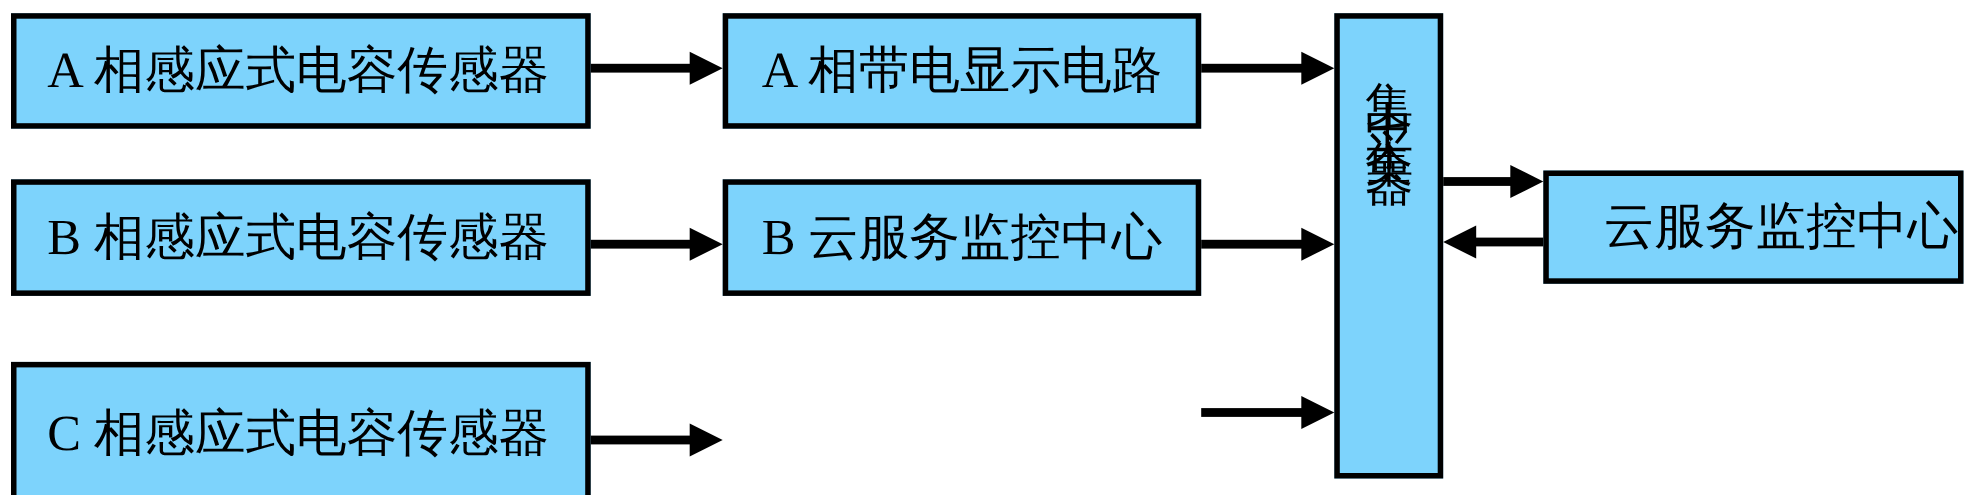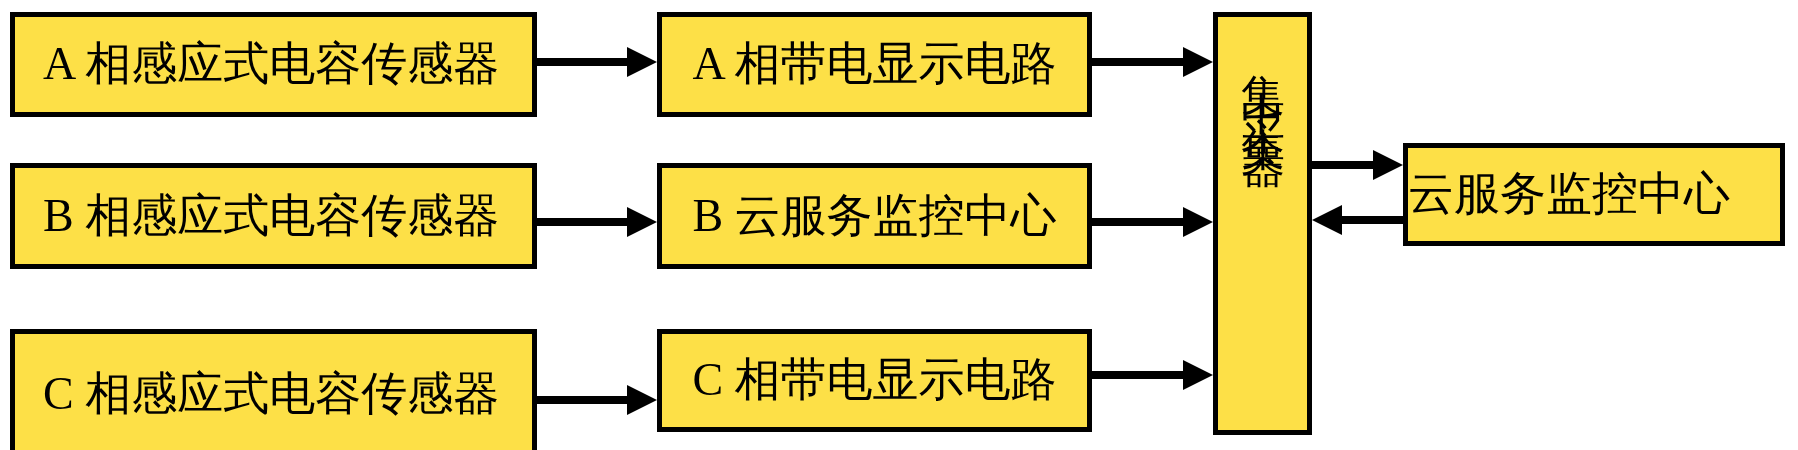--- a/index.html
+++ b/index.html
@@ -13,37 +13,38 @@
     height: 450px;
     background: #ffffff;
     font-family: "Liberation Serif", "DejaVu Serif", serif;
     color: #000000;
     overflow: hidden;
   }
   .box {
     position: absolute;
     box-sizing: border-box;
     border: 5px solid #000000;
-    background: #fde047;
+    background: #7dd3fc;
     display: flex;
     align-items: center;
     font-size: 46px;
     line-height: 1.1;
     white-space: nowrap;
   }
   .box.sensor {
     justify-content: flex-start;
     padding-left: 28px;
   }
   .box.display {
     justify-content: center;
     align-items: center;
   }
   .box.cloud {
-    justify-content: flex-start;
+    justify-content: flex-end;
+    margin-top: 12px;
   }
   .box.collector {
     justify-content: center;
     align-items: flex-start;
     padding-top: 22px;
   }
   .vtext {
     writing-mode: vertical-rl;
     text-orientation: upright;
     font-size: 44px;
@@ -113,23 +114,20 @@
   <div class="box sensor sensor-c">
     <span>C 相感应式电容传感器</span>
   </div>
 
   <div class="box display display-a">
     <span>A 相带电显示电路</span>
   </div>
   <div class="box display display-b">
     <span>B 云服务监控中心</span>
   </div>
-  <div class="box display display-c">
-    <span>C 相带电显示电路</span>
-  </div>
 
   <div class="box collector">
     <span class="vtext">集中采集器</span>
   </div>
 
   <div class="box cloud">
     <span>云服务监控中心</span>
   </div>
 
   <div>

